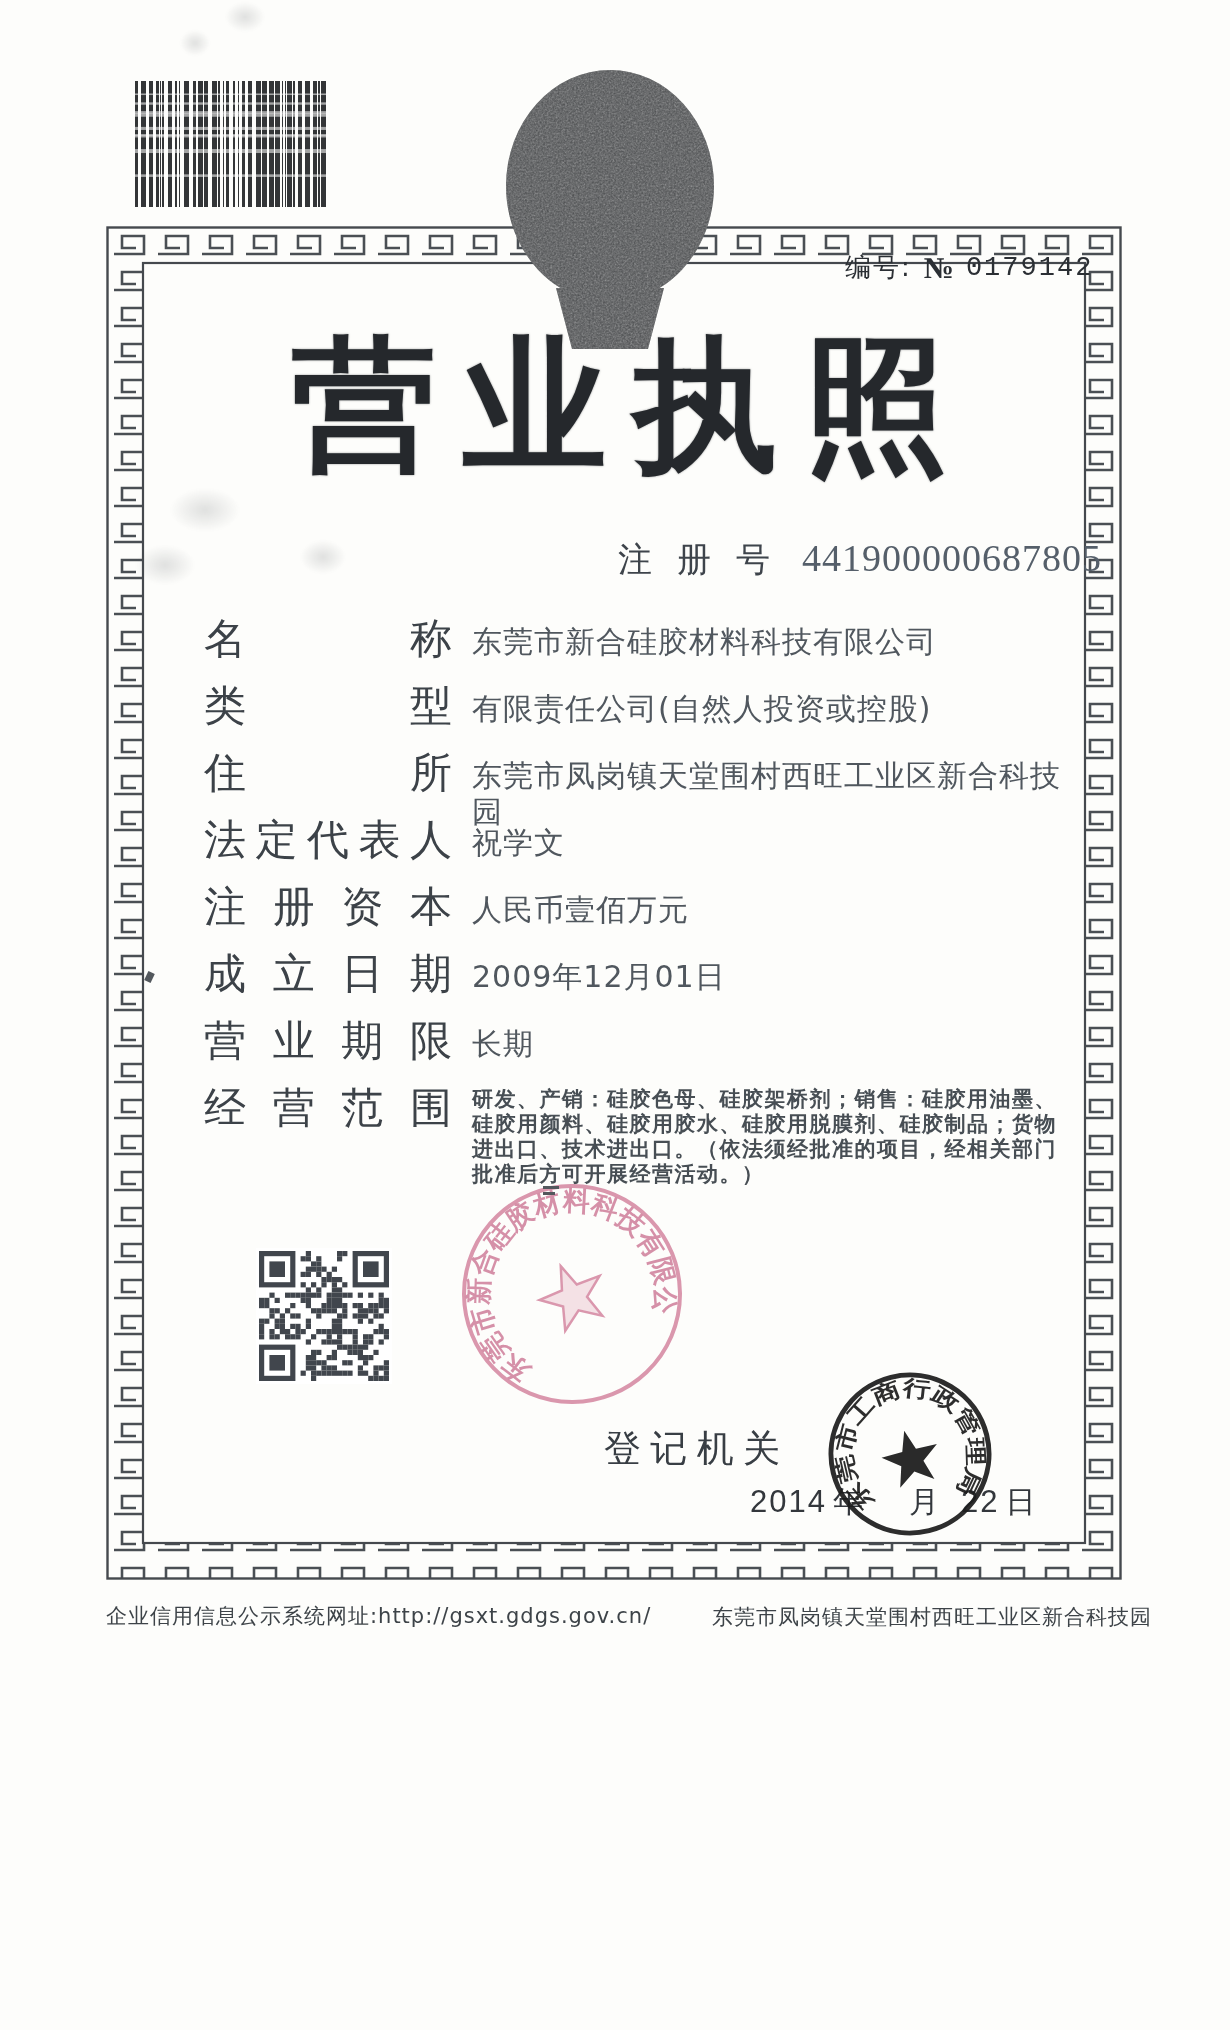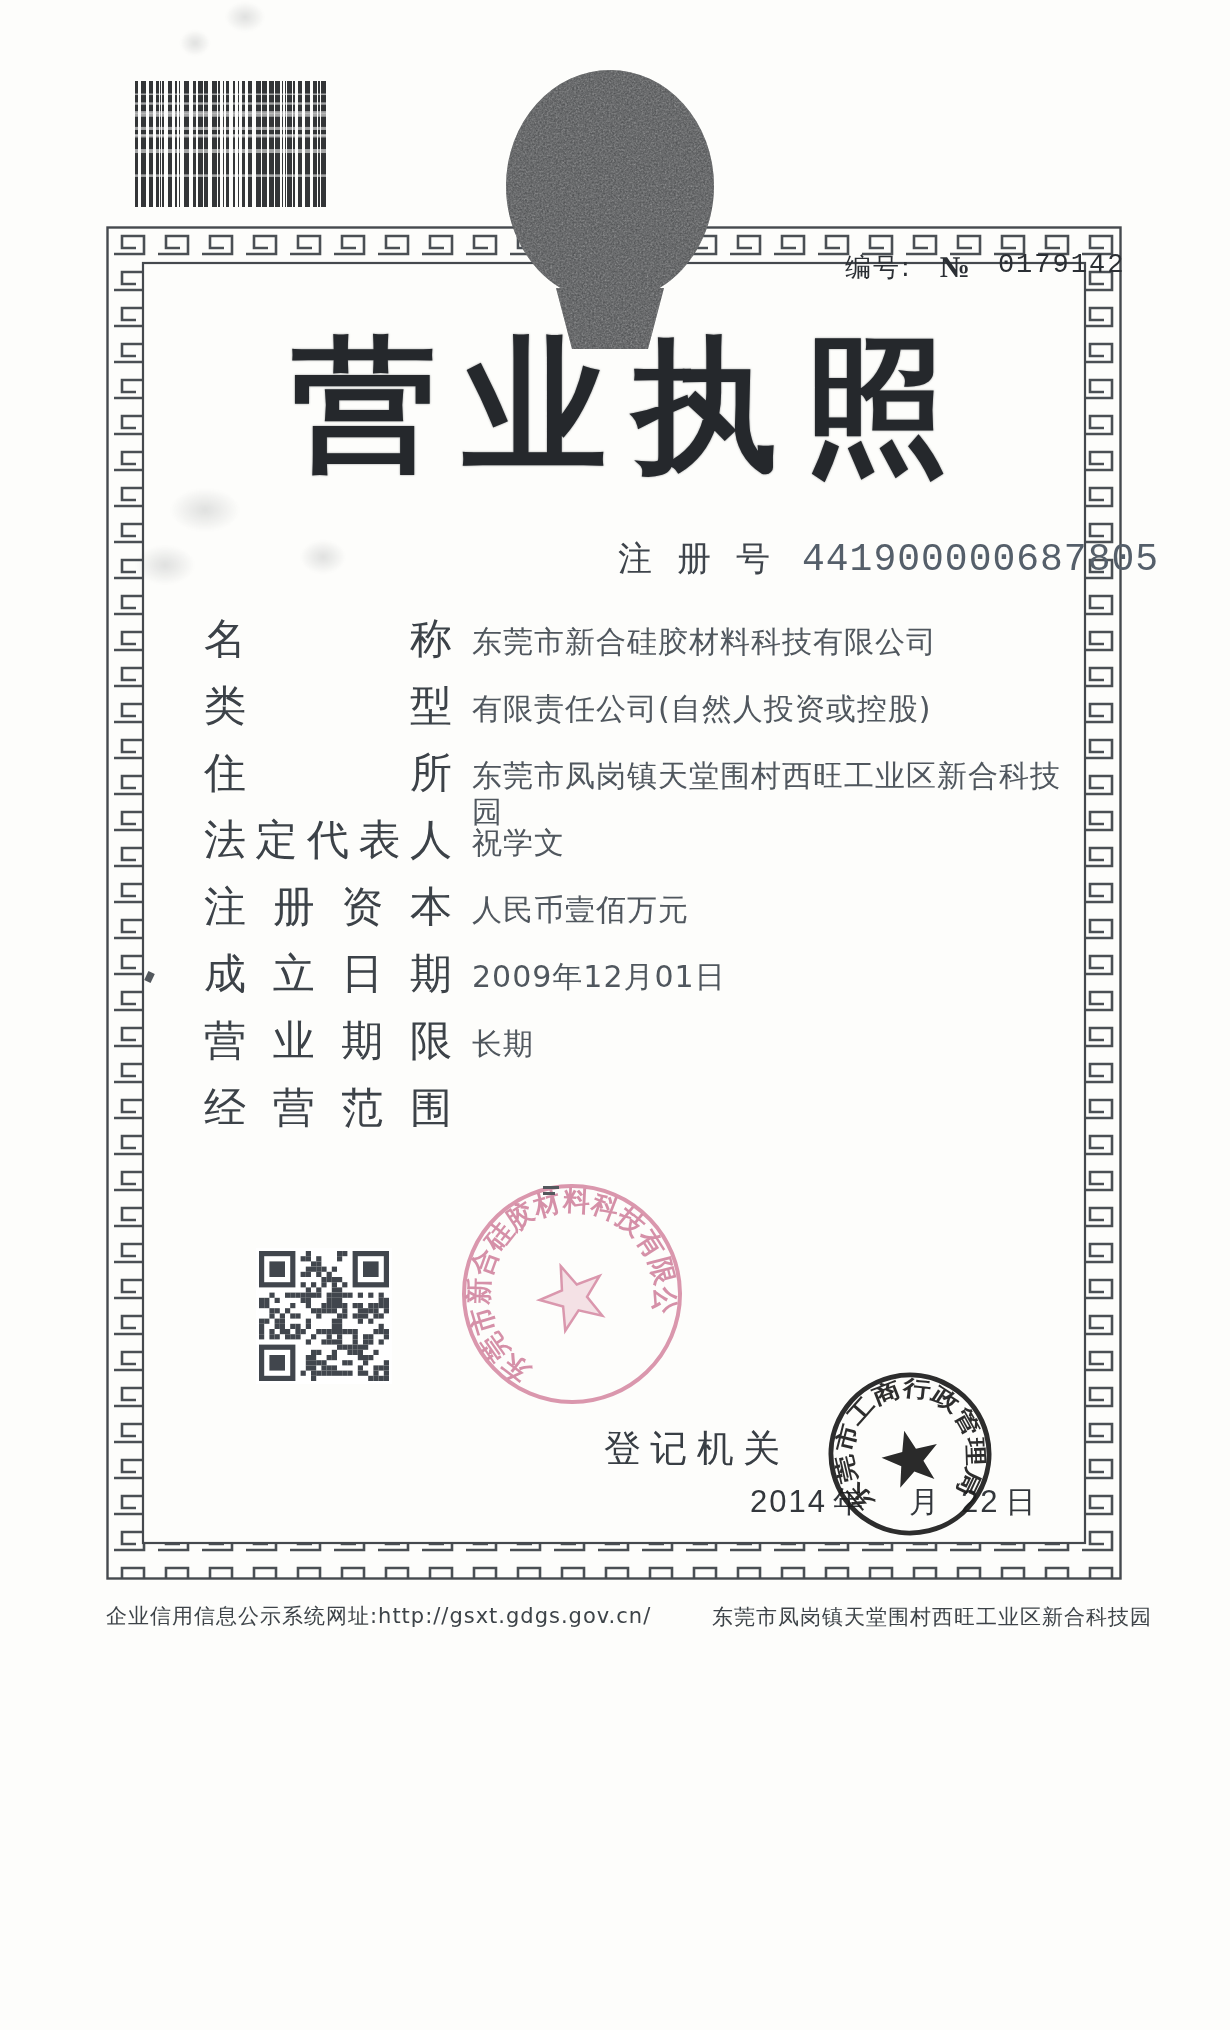--- a/index.html
+++ b/index.html
@@ -15,37 +15,37 @@
 
   
   #frame-svg { left:106px; top:226px; }
 
   
   #barcode-svg { left:133px; top:79px; }
   #emblem-svg { left:500px; top:66px; }
   #qr-svg { left:256px; top:1248px; }
 
   
-  .serial { left:845px; top:250px; display:flex; align-items:flex-start; gap:28px;
+  .serial { left:845px; top:250px; display:flex; align-items:center; gap:12px;
             color:#2b2f34; }
   .serial .s-label { font-size:26px; letter-spacing:2px; }
   .serial .s-symbol { font-family:"Liberation Serif", serif; font-weight:bold; font-size:30px; }
   .serial .s-number { font-family:Liberation Mono, monospace; font-size:27px; letter-spacing:2px; }
 
   
   .title { left:292px; top:330px; width:656px; height:160px;
            display:flex; justify-content:space-between;
            font-size:144px; font-weight:bold; line-height:1.05; color:#25282c;
            text-shadow:0 0 2px rgba(35,38,42,.55); }
 
   
   .regline { left:618px; top:536px; display:flex; align-items:baseline; color:#454e58; }
   .regline .reg-label { width:152px; display:flex; justify-content:space-between;
                         font-size:34px; color:#3e444b; }
-  .regline .reg-number { margin-left:32px; font-family:Liberation Mono, monospace;
+  .regline .reg-number { margin-left:32px; font-family:Liberation Serif, serif;
                          font-size:38px; letter-spacing:1px; color:#555f6a; }
 
   
   #fields { left:204px; top:614px; width:880px; }
   .row { display:flex; align-items:flex-start; height:67px; }
   .row-label { width:248px; display:flex; justify-content:space-between;
                font-size:42px; line-height:50px; color:#3c4248; }
   .row-value { margin-left:20px; margin-top:10px; width:600px;
                font-size:30px; line-height:36px; color:#50575e; letter-spacing:1px; }
   .row-scope { height:auto; }
@@ -235,20 +235,21 @@
       </div>
       <div class="row-value">长期</div>
     </div>
     <div class="row row-scope">
       <div class="row-label">
         <span>经</span>
         <span>营</span>
         <span>范</span>
         <span>围</span>
       </div>
+      <div class="row-value">研发、产销：硅胶色母、硅胶架桥剂；销售：硅胶用油墨、硅胶用颜料、硅胶用胶水、硅胶用脱膜剂、硅胶制品；货物进出口、技术进出口。（依法须经批准的项目，经相关部门批准后方可开展经营活动。）</div>
     </div>
   </div>
 
 <svg id="qr-svg" class="abs" width="136" height="136" viewBox="0 0 136 136">
   <rect width="136" height="136" fill="#ffffff"></rect>
   <g id="qr">
       <rect x="3" y="3" width="36.4" height="36.4" fill="#41464d"></rect>
       <rect x="8.2" y="8.2" width="26" height="26" fill="#ffffff"></rect>
       <rect x="13.4" y="13.4" width="15.600000000000001" height="15.600000000000001" fill="#41464d"></rect>
       <rect x="96.60000000000001" y="3" width="36.4" height="36.4" fill="#41464d"></rect>

